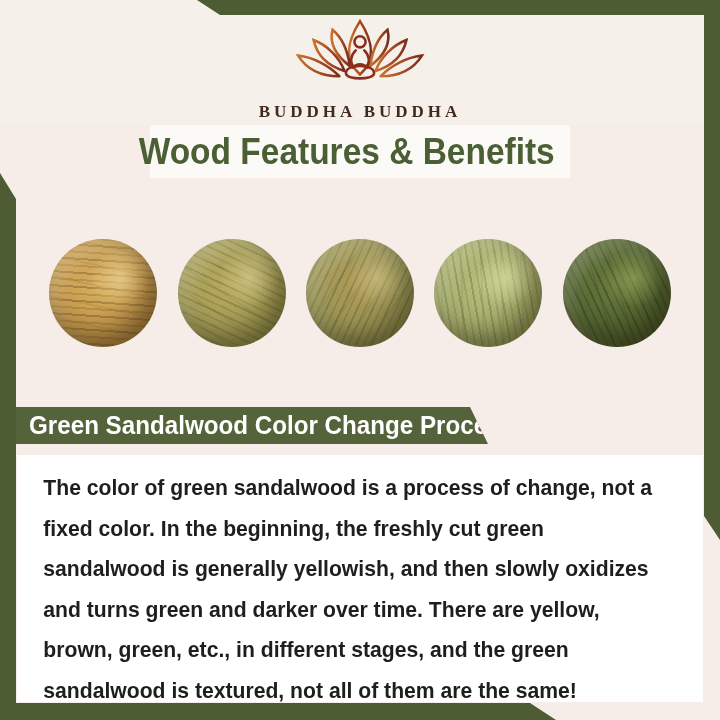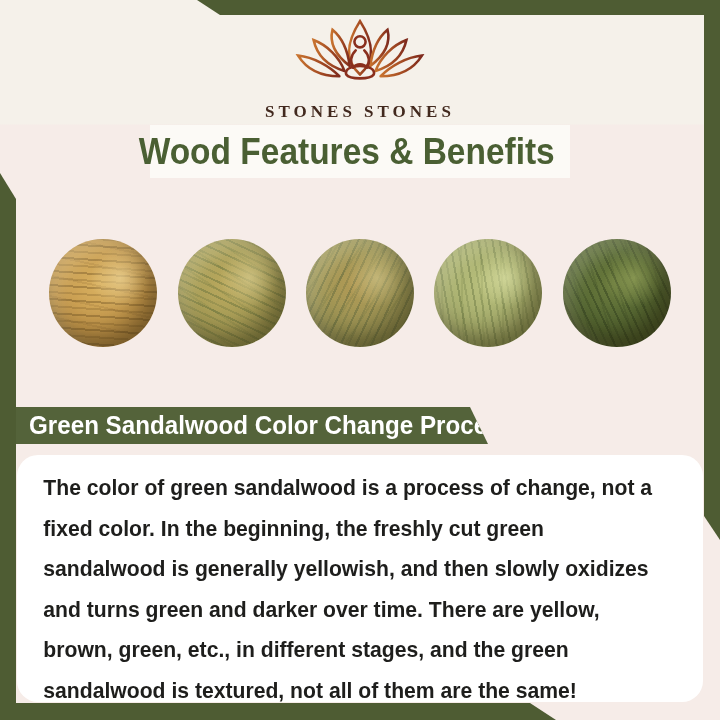--- a/index.html
+++ b/index.html
@@ -36,21 +36,21 @@
 
   
   #banner{position:absolute;left:16px;top:407px;width:474px;height:37px;
           background:var(--banner-green);
           clip-path:polygon(0 0,454px 0,472px 100%,0 100%);
           display:flex;align-items:center;}
   #banner span{color:#ffffff;font-size:26px;font-weight:700;padding-left:14px;
           transform:scaleX(0.93);transform-origin:left center;white-space:nowrap;}
 
   
-  #text-box{position:absolute;left:17px;top:455px;width:686px;height:247px;background:#ffffff;border-radius:21px;}
+  #text-box{position:absolute;left:17px;top:455px;width:686px;height:247px;background:#ffffff;}
   #text-box .line{font-size:22.5px;font-weight:700;color:var(--text-dark);
           line-height:40.5px;padding-left:28px;white-space:nowrap;
           transform:scaleX(0.94);transform-origin:left center;}
   #text-box .pad{height:13px;}
 </style>
 </head>
 <body>
 
 <div id="stage">
 
@@ -84,21 +84,21 @@
       <g fill="none" stroke="#8a2f1d" stroke-width="3" stroke-linecap="round">
 
         <circle cx="100" cy="30" r="6.5"></circle>
         <path d="M95,40 C89,46 88,54 92,60"></path>
         <path d="M105,40 C111,46 112,54 108,60"></path>
         <path d="M92,60 C96,55 104,55 108,60"></path>
         <path d="M84,68 C82,62 90,58 100,58 C110,58 118,62 116,68 C112,74 88,74 84,68 Z"></path>
       </g>
     </svg>
   </div>
-  <div id="brand-name">STONES STONES</div>
+  <div id="brand-name">BUDDHA BUDDHA</div>
 
   <div id="title-strip">
     <span>Wood Features &amp; Benefits</span>
   </div>
 
   <div class="bead" style="left: 49px; background: radial-gradient(circle at 66% 36%, rgba(238, 215, 154, 0.69) 0%, transparent 30%), repeating-linear-gradient(4deg, transparent 0px, transparent 5px, rgba(110, 81, 34, 0.4) 5px, rgba(110, 81, 34, 0.4) 7px, transparent 7px, transparent 12px, rgba(110, 81, 34, 0.25) 12px, rgba(110, 81, 34, 0.25) 14px), repeating-linear-gradient(12deg, transparent 0px, transparent 9px, rgba(143, 106, 51, 0.2) 9px, rgba(143, 106, 51, 0.2) 11px, transparent 11px, transparent 20px), radial-gradient(circle at 46% 42%, rgb(217, 177, 96) 0%, rgb(194, 149, 74) 55%, rgb(143, 106, 51) 100%);"></div>
   <div class="bead" style="left: 178px; background: radial-gradient(circle at 66% 36%, rgba(216, 204, 143, 0.69) 0%, transparent 30%), repeating-linear-gradient(25deg, transparent 0px, transparent 5px, rgba(93, 107, 56, 0.4) 5px, rgba(93, 107, 56, 0.4) 7px, transparent 7px, transparent 12px, rgba(93, 107, 56, 0.25) 12px, rgba(93, 107, 56, 0.25) 14px), repeating-linear-gradient(33deg, transparent 0px, transparent 9px, rgba(111, 122, 64, 0.2) 9px, rgba(111, 122, 64, 0.2) 11px, transparent 11px, transparent 20px), radial-gradient(circle at 46% 42%, rgb(187, 169, 94) 0%, rgb(163, 154, 85) 55%, rgb(111, 122, 64) 100%);"></div>
   <div class="bead" style="left: 306px; background: radial-gradient(circle at 66% 36%, rgba(207, 195, 135, 0.69) 0%, transparent 30%), repeating-linear-gradient(115deg, transparent 0px, transparent 5px, rgba(85, 97, 58, 0.4) 5px, rgba(85, 97, 58, 0.4) 7px, transparent 7px, transparent 12px, rgba(85, 97, 58, 0.25) 12px, rgba(85, 97, 58, 0.25) 14px), repeating-linear-gradient(123deg, transparent 0px, transparent 9px, rgba(102, 113, 63, 0.2) 9px, rgba(102, 113, 63, 0.2) 11px, transparent 11px, transparent 20px), radial-gradient(circle at 46% 42%, rgb(178, 154, 85) 0%, rgb(154, 148, 85) 55%, rgb(102, 113, 63) 100%);"></div>
   <div class="bead" style="left: 434px; background: radial-gradient(circle at 66% 36%, rgba(221, 226, 166, 0.69) 0%, transparent 30%), repeating-linear-gradient(80deg, transparent 0px, transparent 5px, rgba(95, 110, 60, 0.4) 5px, rgba(95, 110, 60, 0.4) 7px, transparent 7px, transparent 12px, rgba(95, 110, 60, 0.25) 12px, rgba(95, 110, 60, 0.25) 14px), repeating-linear-gradient(88deg, transparent 0px, transparent 9px, rgba(112, 126, 68, 0.2) 9px, rgba(112, 126, 68, 0.2) 11px, transparent 11px, transparent 20px), radial-gradient(circle at 46% 42%, rgb(185, 192, 125) 0%, rgb(163, 170, 106) 55%, rgb(112, 126, 68) 100%);"></div>
   <div class="bead" style="left: 563px; background: radial-gradient(circle at 66% 36%, rgba(151, 165, 92, 0.69) 0%, transparent 30%), repeating-linear-gradient(65deg, transparent 0px, transparent 5px, rgba(39, 53, 24, 0.4) 5px, rgba(39, 53, 24, 0.4) 7px, transparent 7px, transparent 12px, rgba(39, 53, 24, 0.25) 12px, rgba(39, 53, 24, 0.25) 14px), repeating-linear-gradient(73deg, transparent 0px, transparent 9px, rgba(50, 64, 31, 0.2) 9px, rgba(50, 64, 31, 0.2) 11px, transparent 11px, transparent 20px), radial-gradient(circle at 46% 42%, rgb(108, 124, 62) 0%, rgb(79, 97, 47) 55%, rgb(50, 64, 31) 100%);"></div>

